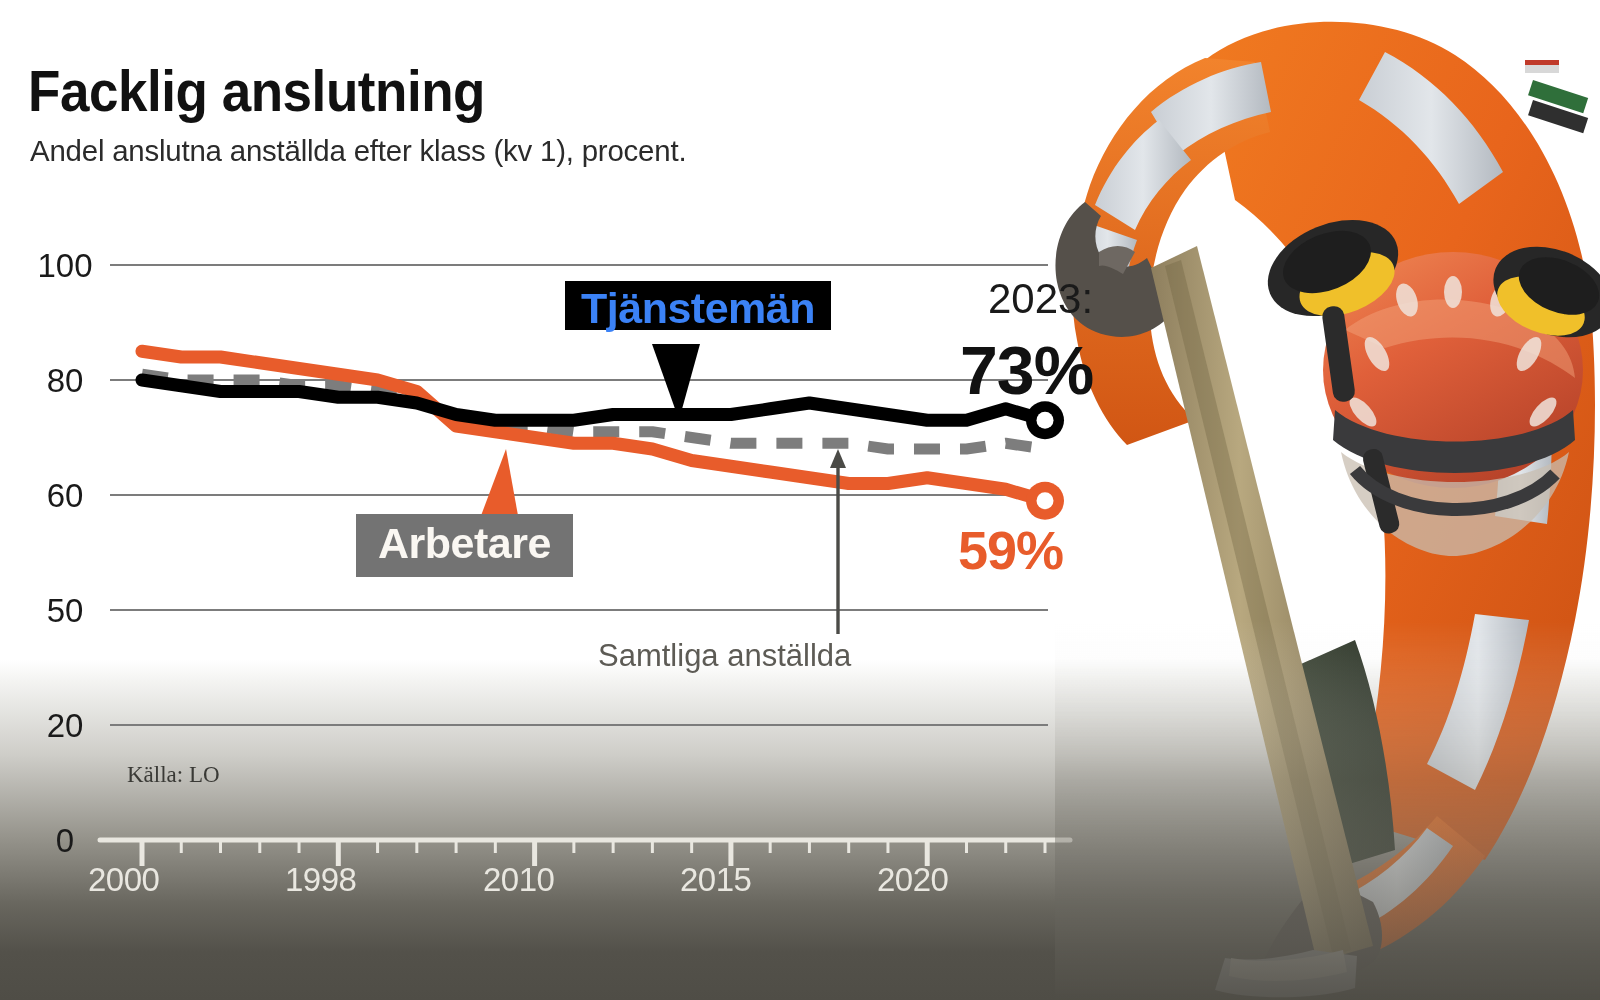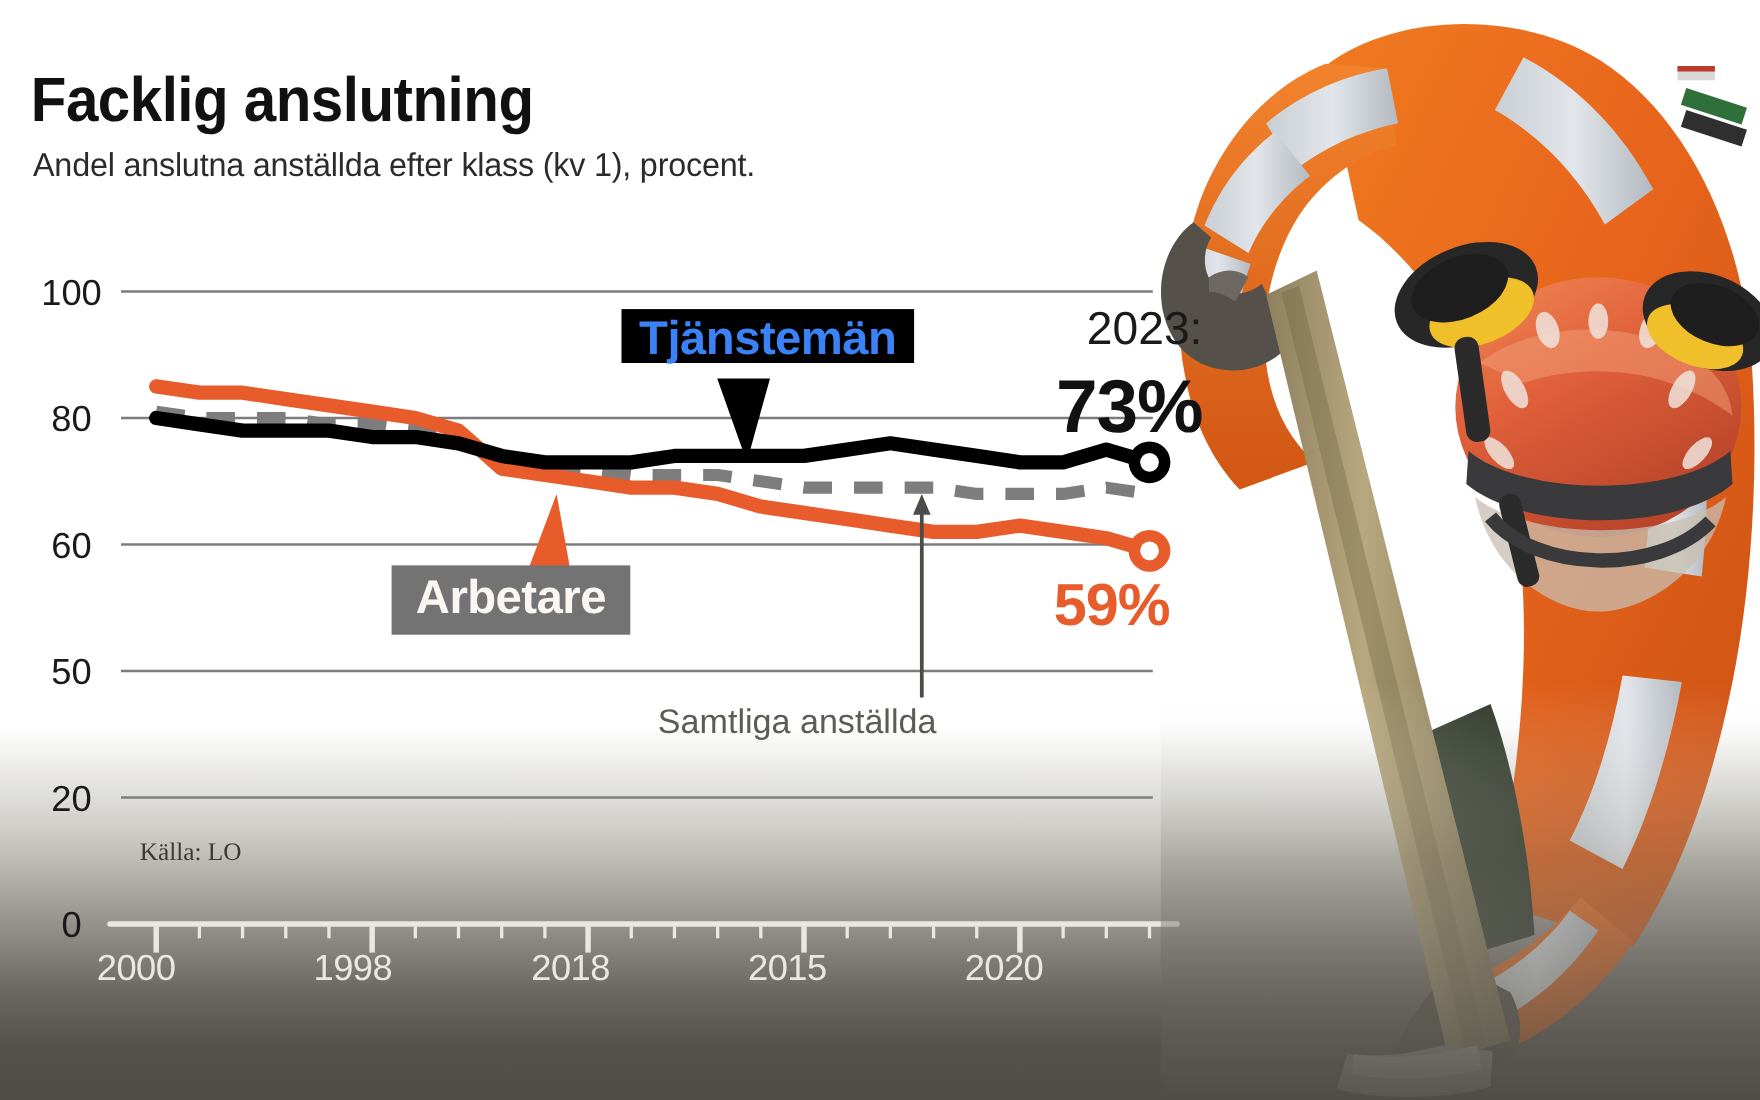--- a/index.html
+++ b/index.html
@@ -136,21 +136,21 @@
 
 <div class="ylabel" style="left:20px;top:247px;">100</div>
 <div class="ylabel" style="left:20px;top:362px;">80</div>
 <div class="ylabel" style="left:20px;top:477px;">60</div>
 <div class="ylabel" style="left:20px;top:592px;">50</div>
 <div class="ylabel" style="left:20px;top:707px;">20</div>
 <div class="ylabel" style="left:20px;top:822px;">0</div>
 
 <div class="xlabel" style="left:88px;top:861px;">2000</div>
 <div class="xlabel" style="left:285px;top:861px;">1998</div>
-<div class="xlabel" style="left:483px;top:861px;">2018</div>
+<div class="xlabel" style="left:483px;top:861px;">2010</div>
 <div class="xlabel" style="left:680px;top:861px;">2015</div>
 <div class="xlabel" style="left:877px;top:861px;">2020</div>
 
 <div id="source-note">Källa: LO</div>
 
 <div class="callout" id="callout-tjanstemaen">Tjänstemän</div>
 <div class="callout" id="callout-arbetare">Arbetare</div>
 <div id="label-samtliga">Samtliga anställda</div>
 
 <div id="value-block">

